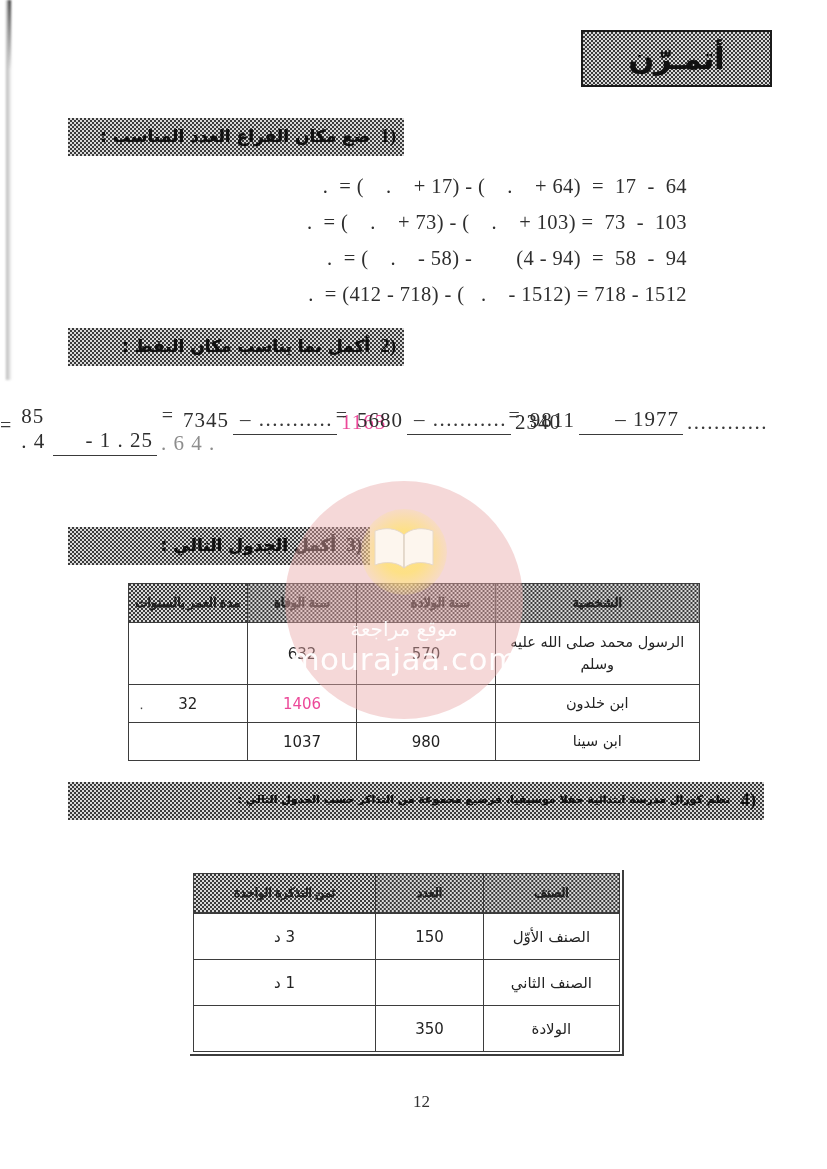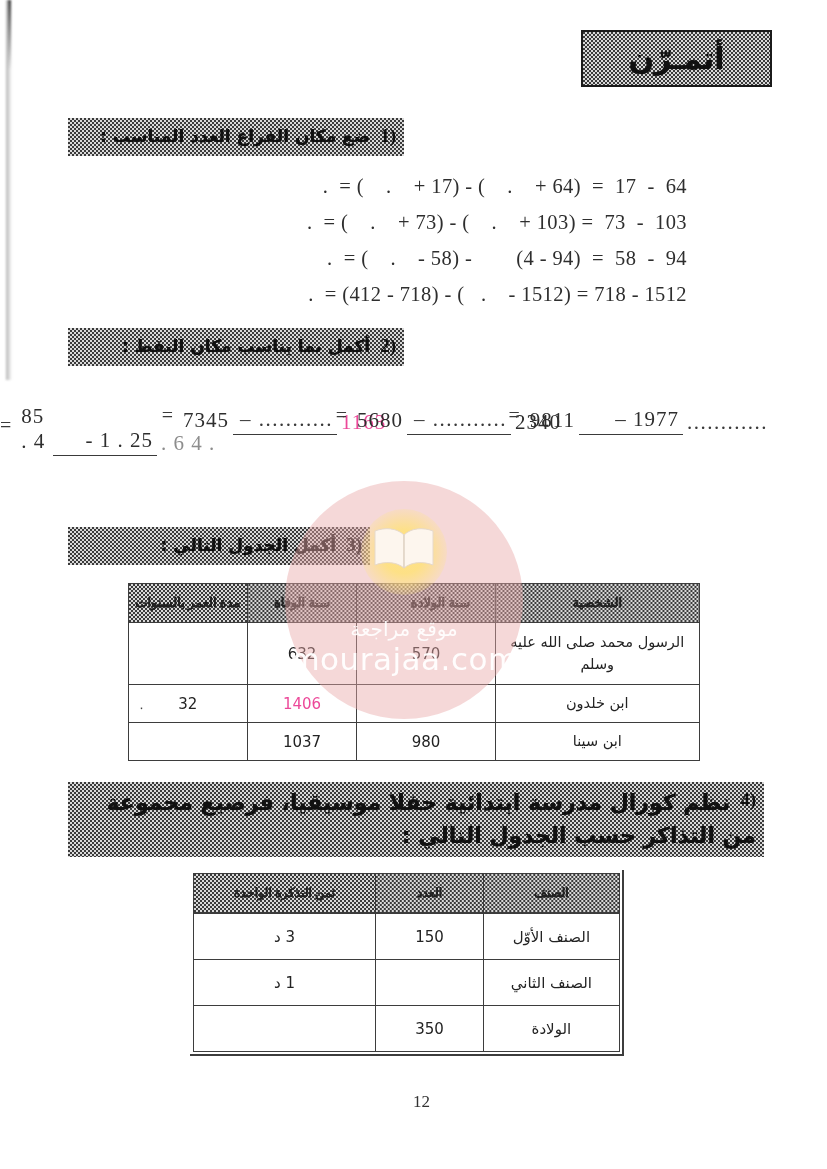--- a/index.html
+++ b/index.html
@@ -94,21 +94,21 @@
   .q-text { font-size: 17px; }
 
   #q1-head { right: 423px; top: 118px; width: 336px; box-sizing: border-box; }
   #q2-head { right: 423px; top: 328px; width: 336px; box-sizing: border-box; }
   #q3-head { right: 457px; top: 527px; width: 302px; box-sizing: border-box; }
   #q4-head {
     right: 63px; top: 782px; width: 696px; box-sizing: border-box;
     display: block; text-align: right;
   }
   #q4-head .q-num { float: right; margin-left: 10px; }
-  #q4-head .q-text { font-size: 22px; }
+  #q4-head .q-text { font-size: 11px; }
 
   
   .eq-block {
     position: absolute;
     right: 140px;
     top: 168px;
     width: 540px;
     direction: ltr;
     text-align: right;
   }

